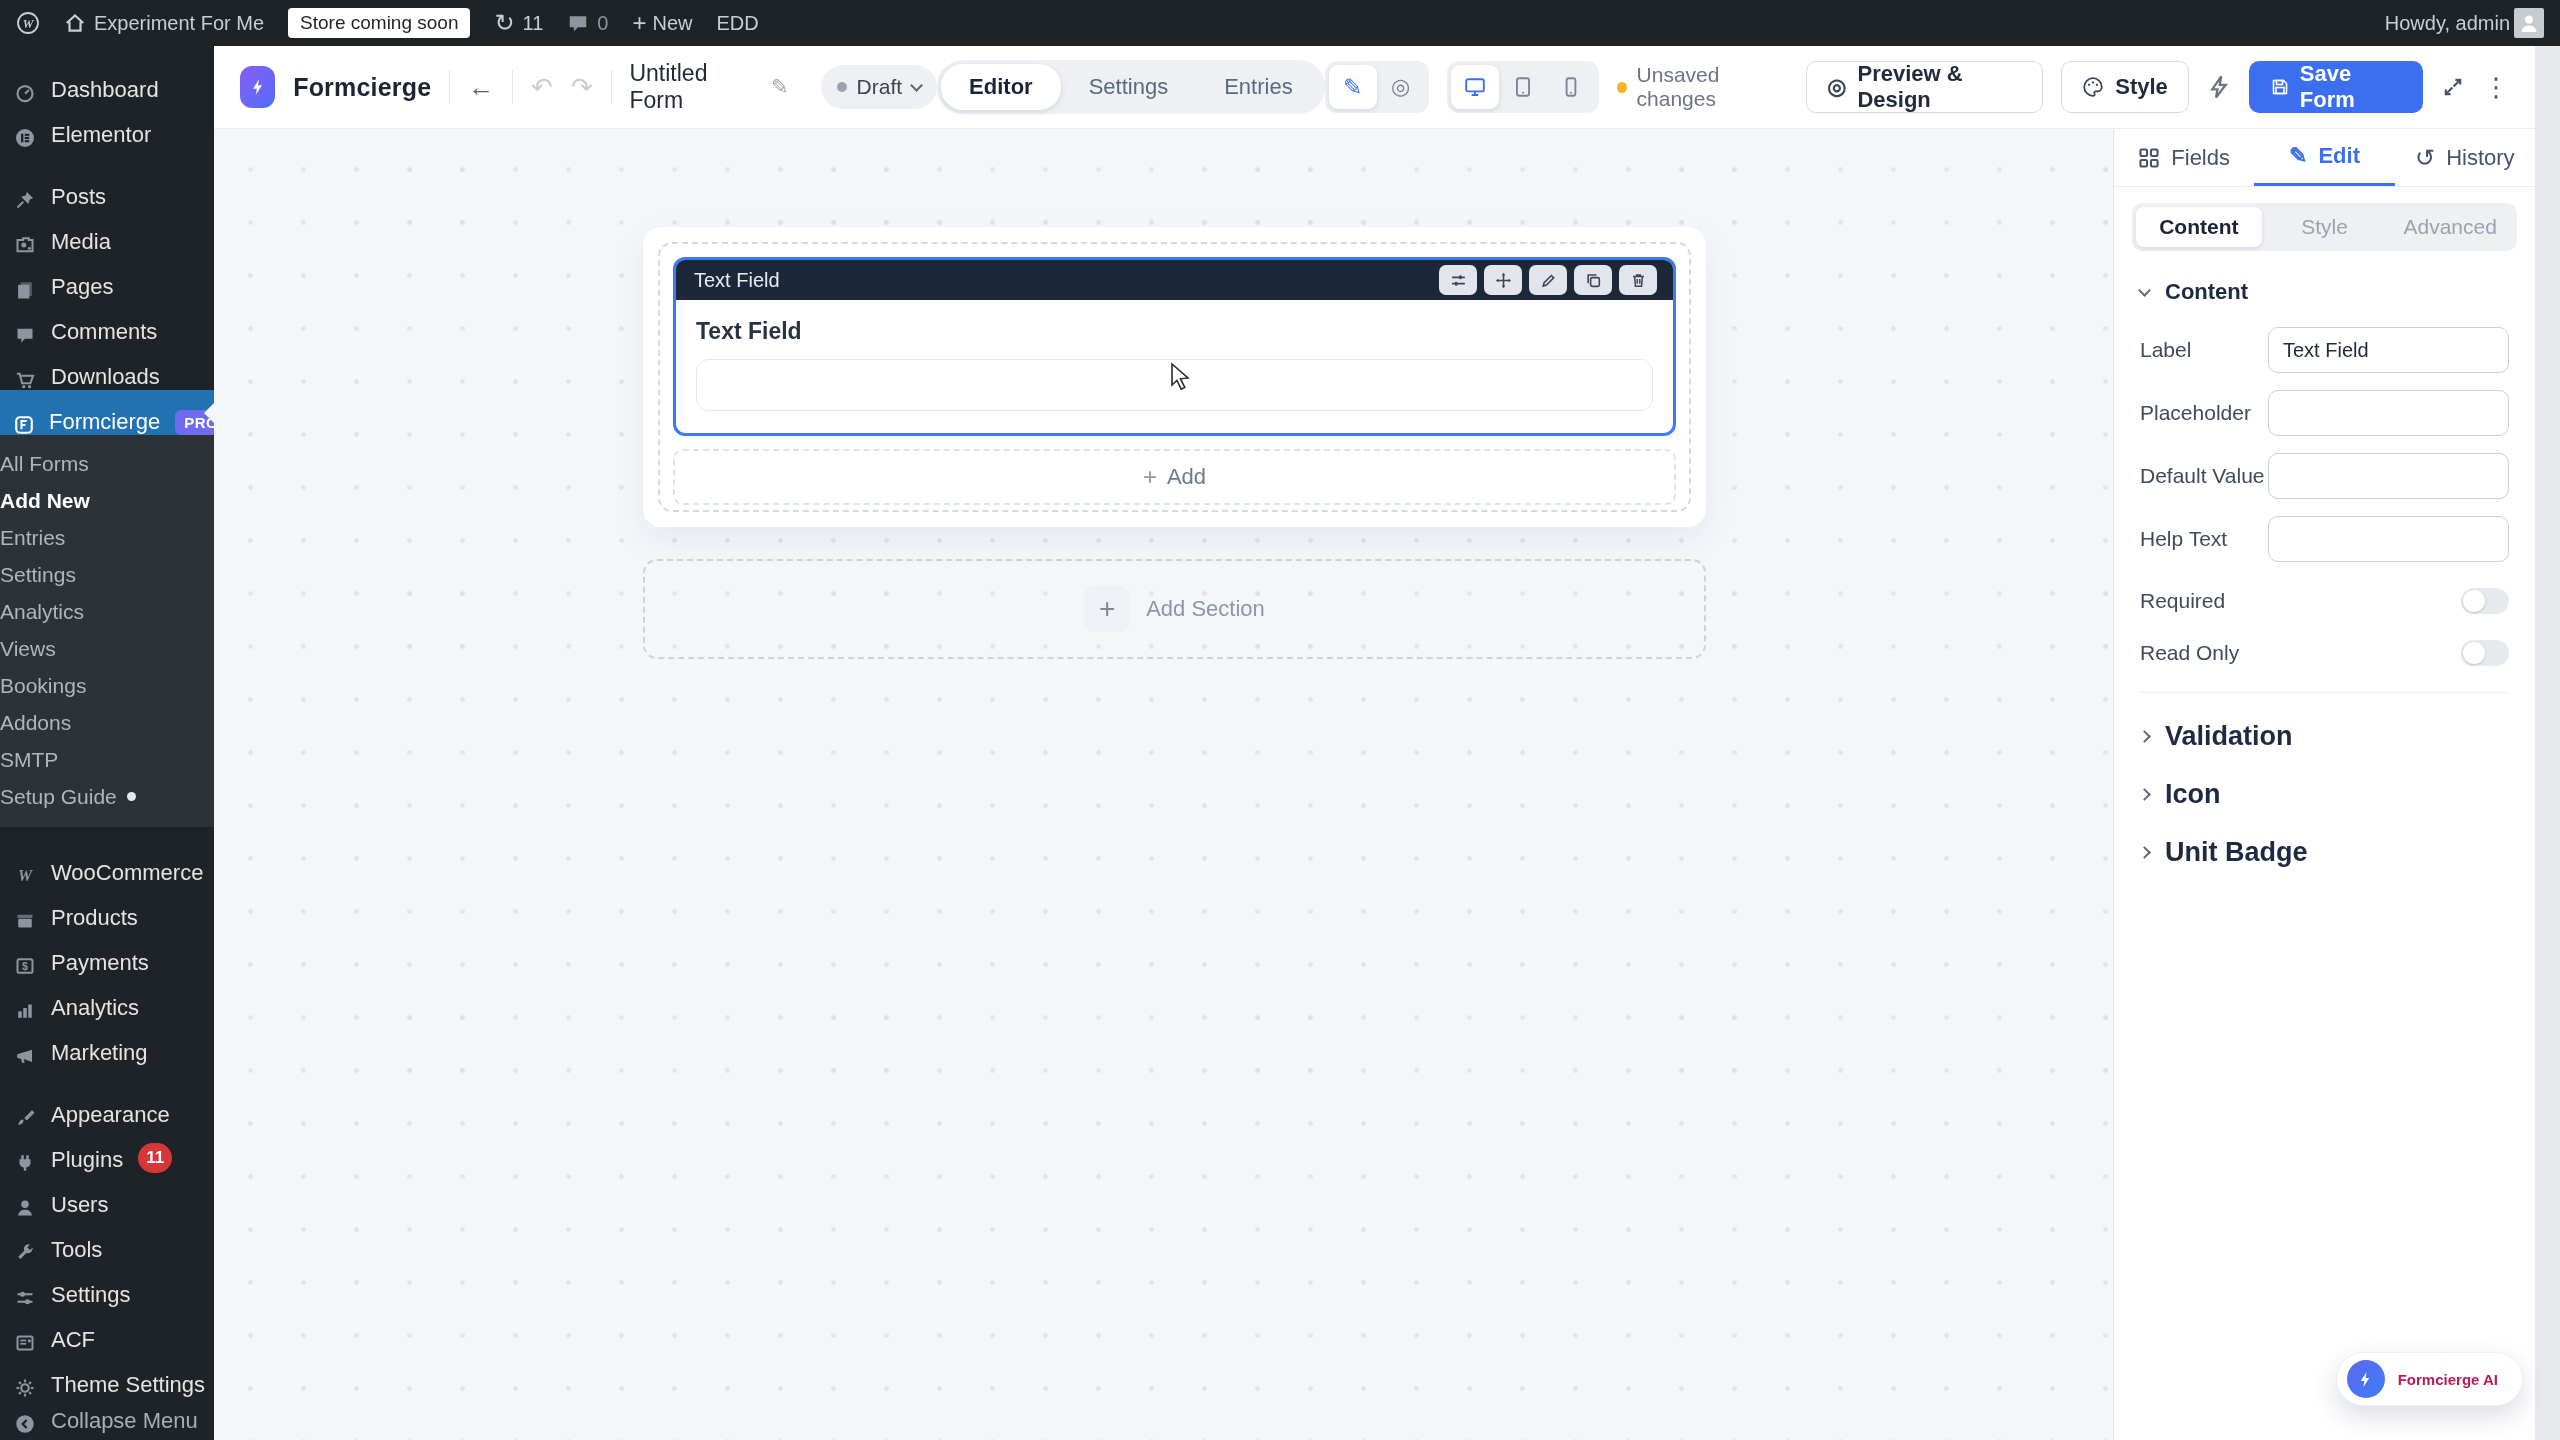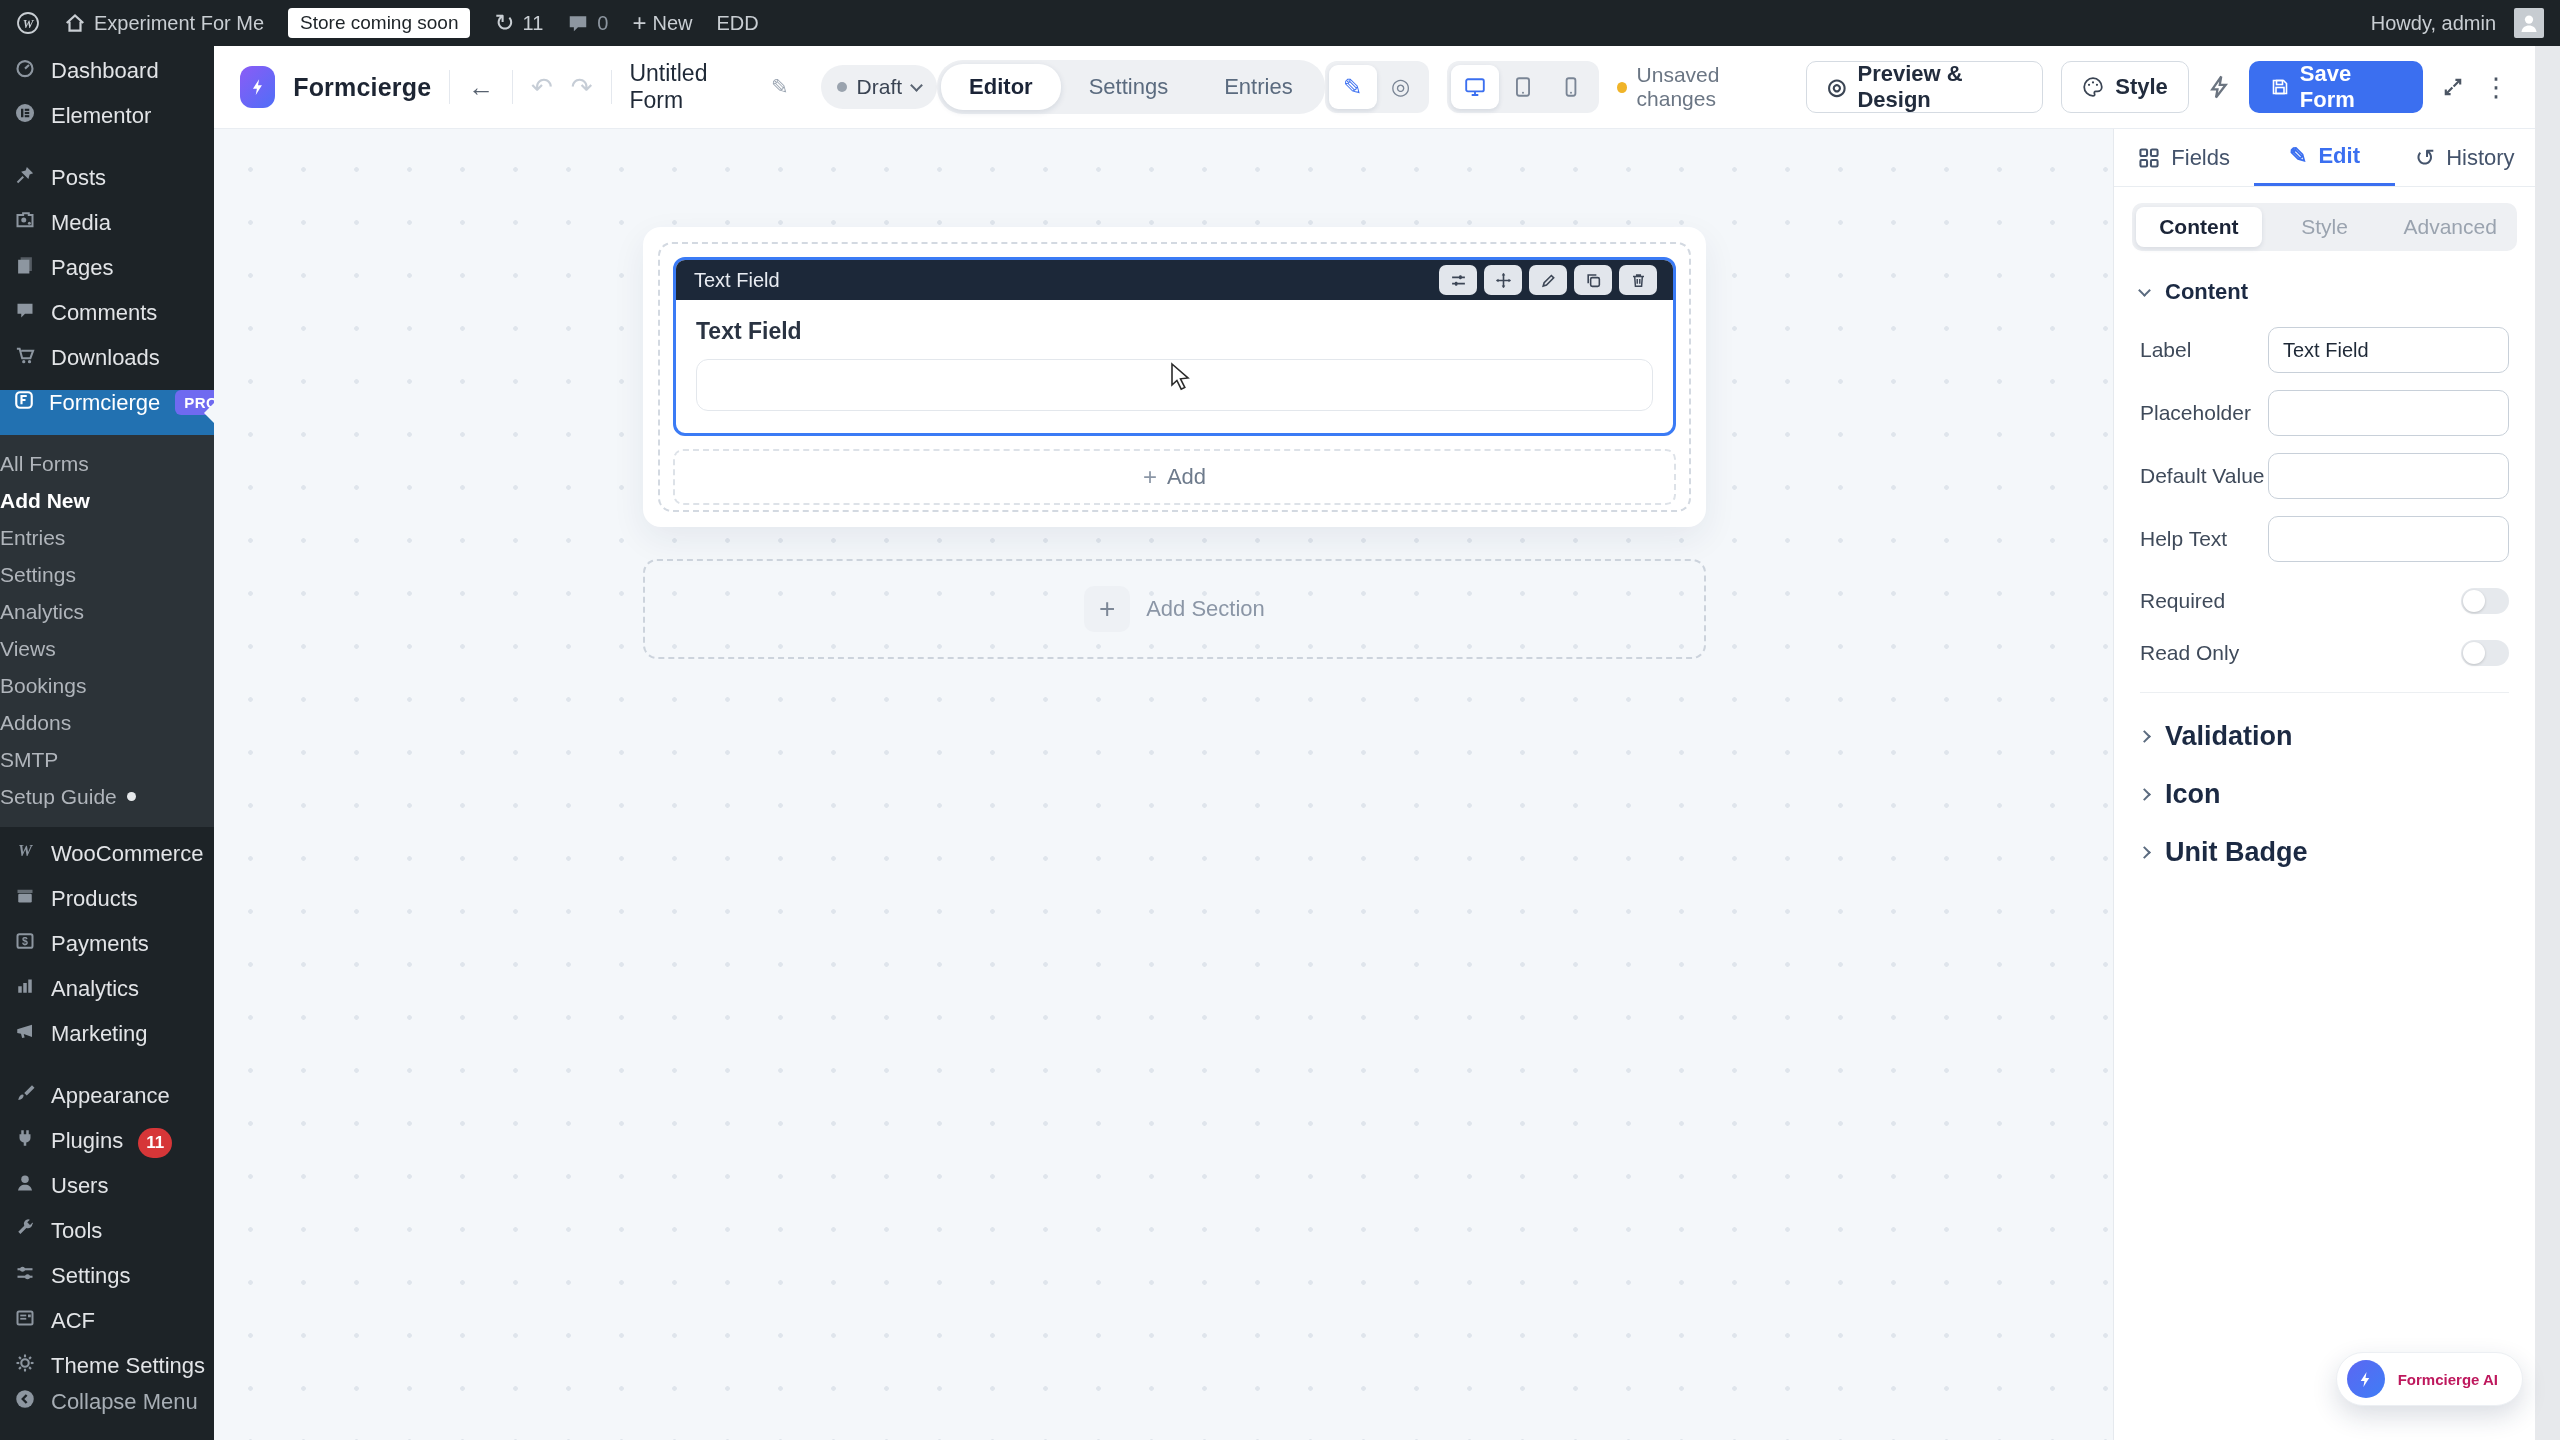--- a/index.html
+++ b/index.html
@@ -1,31 +1,31 @@
 <!DOCTYPE html>
 <html><head>
 <meta charset="utf-8">
 <style>
   * { margin:0; padding:0; box-sizing:border-box; }
   html,body { width:2560px; height:1440px; overflow:hidden; font-family:"Liberation Sans", sans-serif; background:#f4f7fa; }
 
   
   #adminbar { position:absolute; top:0; left:0; width:2560px; height:46px; background:#1d2327; color:#c9ced3; display:flex; align-items:center; justify-content:space-between; z-index:50; font-size:20px; }
   .ab-left { display:flex; align-items:center; gap:24px; padding-left:16px; }
-  .ab-right { display:flex; align-items:center; gap:18px; padding-right:16px; }
+  .ab-right { display:flex; align-items:center; gap:4px; padding-right:16px; }
   .ab-item { display:flex; align-items:center; gap:8px; color:#c9ced3; cursor:pointer; }
   .ab-item svg { display:block; }
   .coming-soon { background:#fff; color:#1d2327; border-radius:4px; padding:4px 12px; font-size:19px; }
   .ab-count-dim { color:#8d96a0; }
   .ab-plus { font-size:24px; line-height:1; margin-right:-2px; }
   .avatar { width:30px; height:30px; background:#c7ccd1; border-radius:2px; display:flex; align-items:center; justify-content:center; }
 
   
   #sidebar { position:absolute; top:46px; left:0; width:214px; bottom:0; background:#1d2327; color:#e2e4e7; font-size:22px; }
-  .sb-item { height:45px; display:flex; align-items:flex-start; gap:15px; padding-left:14px; cursor:pointer; }
+  .sb-item { height:45px; display:flex; align-items:flex-end; gap:15px; padding-left:14px; cursor:pointer; }
   .sb-item .sb-ic { width:22px; display:flex; justify-content:center; color:#8d96a0; }
   .sb-item span.lbl { flex:0 1 auto; white-space:nowrap; }
   .sb-gap { height:17px; }
   .sb-active { background:#2271b1; color:#fff; position:relative; }
   .sb-active .sb-ic { color:#fff; }
   .sb-arrow { position:absolute; right:0; top:50%; margin-top:-10px; width:0; height:0; border-top:10px solid transparent; border-bottom:10px solid transparent; border-right:10px solid #f4f7fa; }
   .badge-pro { background:#6f6af0; color:#fff; font-size:15px; font-weight:bold; padding:4px 9px; border-radius:6px; letter-spacing:.5px; }
   .badge-count { background:#d63638; color:#fff; font-size:17px; font-weight:bold; min-width:30px; height:30px; border-radius:15px; display:inline-flex; align-items:center; justify-content:center; padding:0 8px; }
   #submenu { background:#2c3338; padding:10px 0 12px 0; }
   .sm-item { height:37px; display:flex; align-items:center; color:#b0b5bb; font-size:21px; cursor:pointer; gap:10px; }

